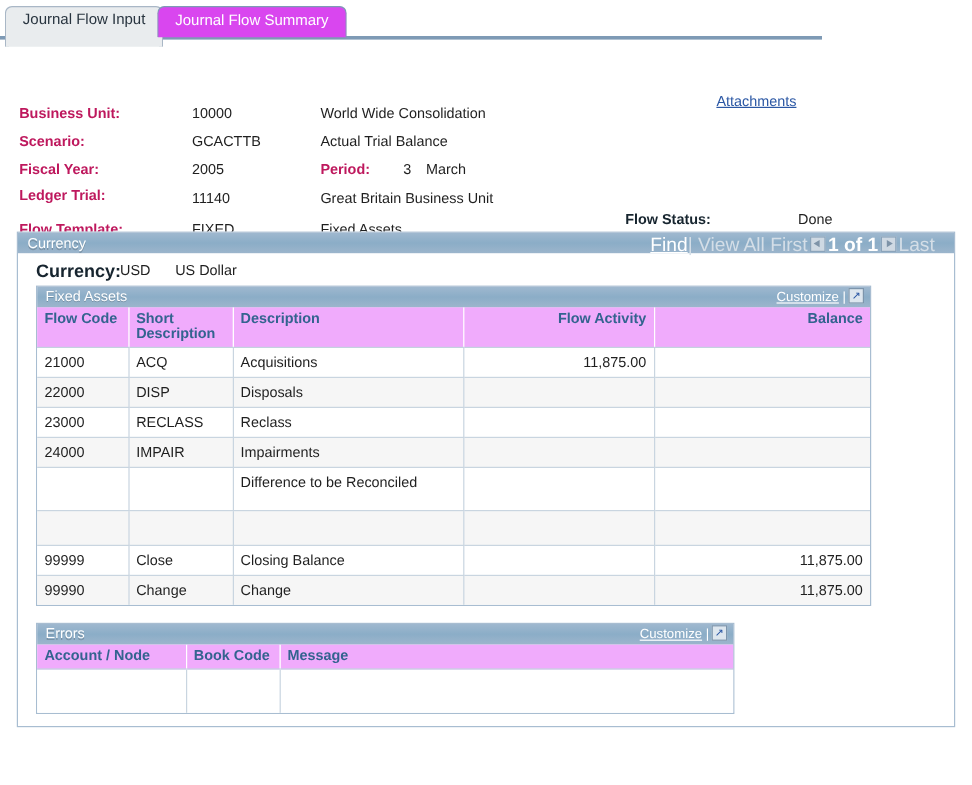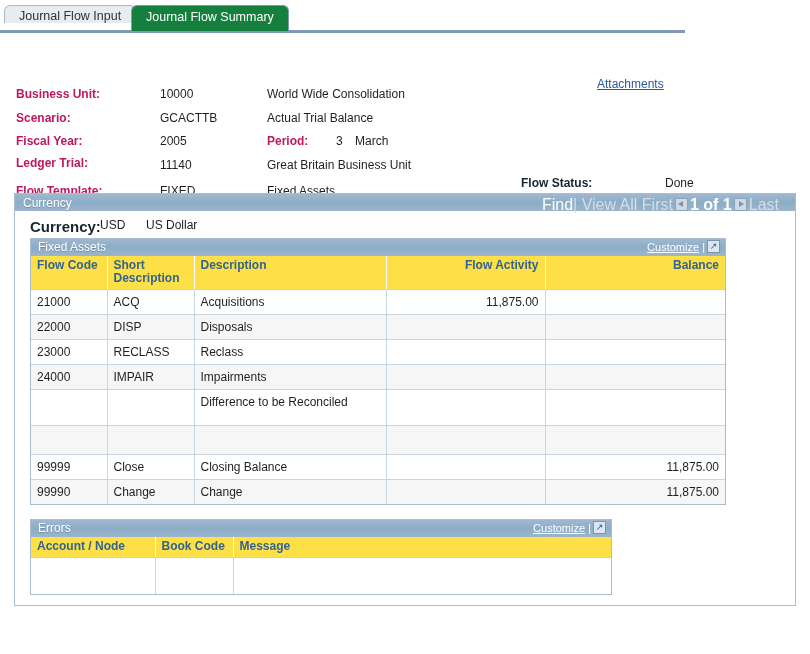--- a/index.html
+++ b/index.html
@@ -33,25 +33,25 @@
     box-sizing: border-box;
     white-space: nowrap;
   }
   .tab.inactive {
     left: 4px;
     background: #e9ecee;
     border: 1px solid #a9b7c6;
     border-bottom: none;
     color: #28343f;
     font-weight: normal;
-    height: 18px;
+    height: 34px;
   }
   .tab.active {
     left: 131px;
-    background: #15803d;
+    background: #d946ef;
     border: 1px solid #7e9ab5;
     border-bottom: none;
     color: #ffffff;
     height: 26px;
     padding-top: 4px;
   }
   .tabline {
     position: absolute;
     left: 0;
     top: 27px;
@@ -262,21 +262,21 @@
     text-align: center;
     overflow: hidden;
   }
 
   table.ps-grid {
     border-collapse: collapse;
     width: 100%;
     table-layout: fixed;
   }
   table.ps-grid th {
-    background: #fde047;
+    background: #f0abfc;
     color: #33638f;
     font-size: 12px;
     font-weight: bold;
     text-align: left;
     vertical-align: top;
     padding: 3px 6px 4px 6px;
     border-right: 1px solid #ffffff;
     border-bottom: 1px solid #c3d2df;
     line-height: 13px;
   }

